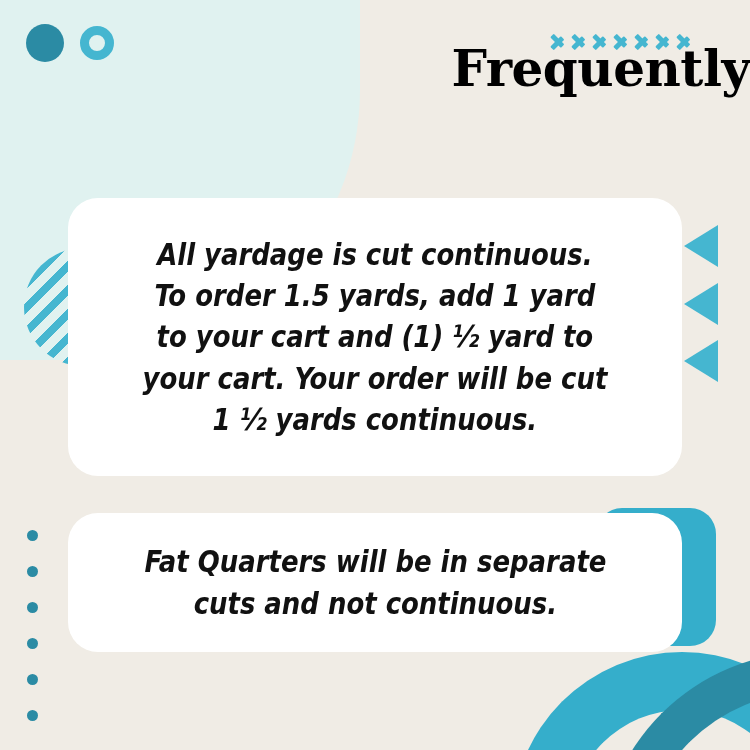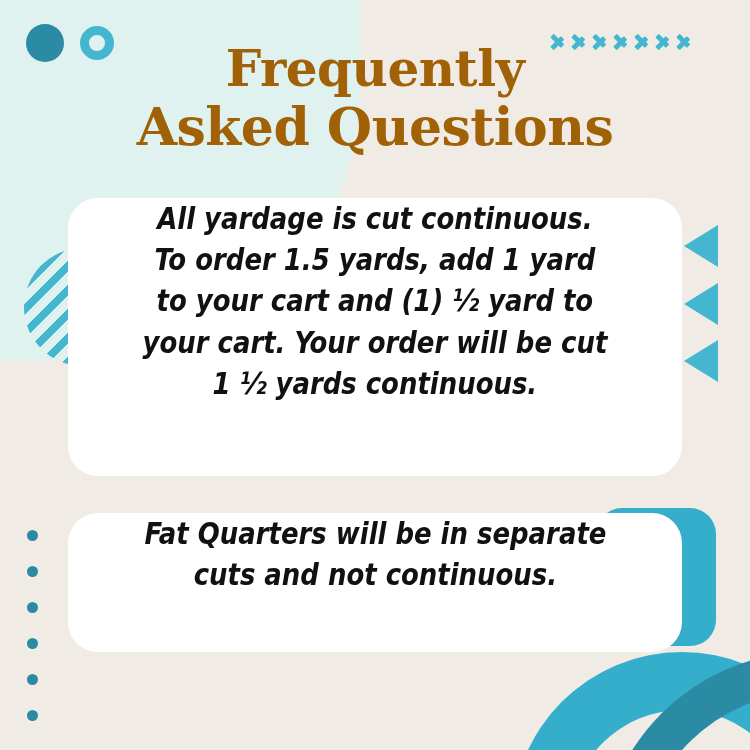--- a/index.html
+++ b/index.html
@@ -59,22 +59,22 @@
     width:15px;height:5px;border-radius:1px;
     background:#45b6d0;left:0;
   }
   .chev::before{top:5px;transform:rotate(45deg);transform-origin:left center;}
   .chev::after{top:18px;transform:rotate(-45deg);transform-origin:left center;}
 
   
   .title{
     position:absolute;
     left:0;right:0;top:40px;
-    text-align:center;
-    color:#a16207;
+    text-align:right;
+    color:#000000;
     font-family:"DejaVu Serif", serif;
     font-weight:700;
     font-size:50px;
     line-height:1.14;
     letter-spacing:-0.5px;
   }
   .title .l1{display:block;}
   .title .l2{display:block;font-size:52px;}
 
   
@@ -143,21 +143,21 @@
     border-top-color:#2b8ba4;
     border-left-color:#2b8ba4;
   }
 
   
   .card{
     position:absolute;
     background:#ffffff;
     border-radius:30px;
     display:flex;
-    align-items:flex-start;
+    align-items:center;
     justify-content:center;
   }
   .card-text{
     font-family:"DejaVu Sans Condensed","Liberation Sans", sans-serif;
     font-weight:700;
     font-style:italic;
     color:#111111;
     text-align:center;
     font-stretch:condensed;
     transform:scaleX(0.93);
@@ -197,21 +197,20 @@
     <span class="chev"></span>
     <span class="chev"></span>
     <span class="chev"></span>
     <span class="chev"></span>
     <span class="chev"></span>
     <span class="chev"></span>
   </div>
 
   <div class="title">
     <span class="l1">Frequently</span>
-    <span class="l2">Asked Questions</span>
   </div>
 
   <div class="striped-circle"></div>
 
   <div class="teal-block"></div>
 
   <div class="arc arc-inner"></div>
   <div class="arc arc-outer"></div>
 
   <div class="tri t1"></div>

